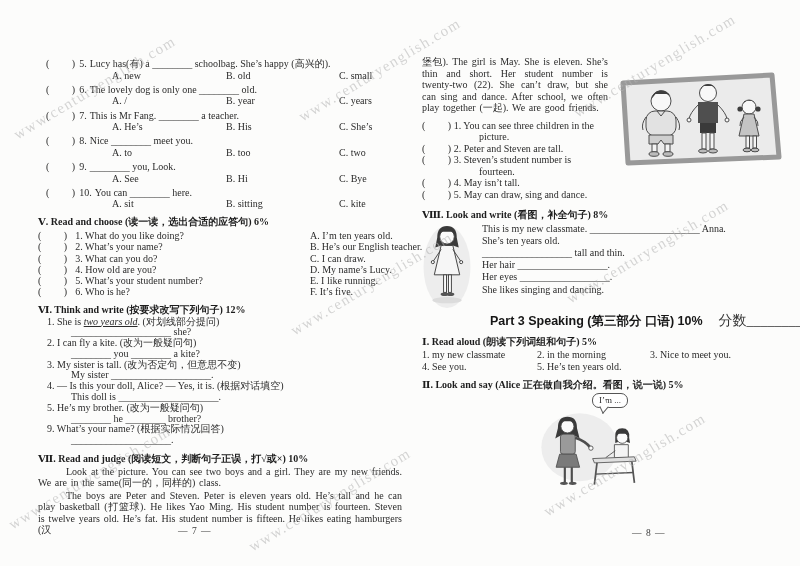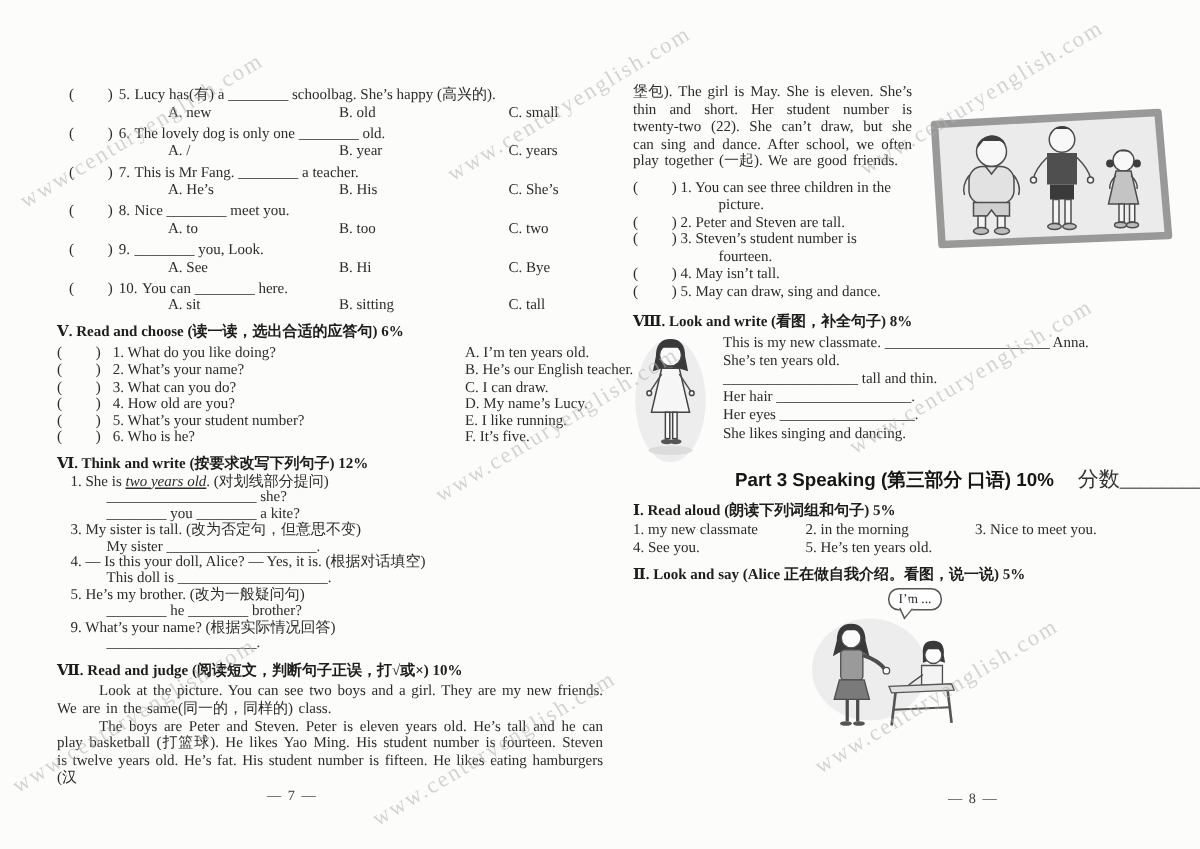--- a/index.html
+++ b/index.html
@@ -126,39 +126,40 @@
             <span class="oa">A. See</span>
             <span class="ob">B. Hi</span>
             <span class="oc">C. Bye</span>
           </div>
       </div>
       <div class="mcq-item">
         <div class="mcq-q"><span class="bk">(&nbsp;&nbsp;&nbsp;&nbsp;&nbsp;&nbsp;&nbsp;&nbsp;&nbsp;)</span><span class="qno">10.</span><span>You can ________ here.</span></div>
         <div class="mcq-opts">
             <span class="oa">A. sit</span>
             <span class="ob">B. sitting</span>
-            <span class="oc">C. tall</span>
+            <span class="oc">C. kite</span>
           </div>
       </div>
     </div>
 
     <div class="sec5">
       <div class="sec-title">Ⅴ. Read and choose (读一读，选出合适的应答句) 6%</div>
       <div class="s5-row"><span class="bk">(&nbsp;&nbsp;&nbsp;&nbsp;&nbsp;&nbsp;&nbsp;&nbsp;&nbsp;)</span><span class="s5-q">1. What do you like doing?</span><span class="s5-a">A. I’m ten years old.</span></div>
       <div class="s5-row"><span class="bk">(&nbsp;&nbsp;&nbsp;&nbsp;&nbsp;&nbsp;&nbsp;&nbsp;&nbsp;)</span><span class="s5-q">2. What’s your name?</span><span class="s5-a">B. He’s our English teacher.</span></div>
       <div class="s5-row"><span class="bk">(&nbsp;&nbsp;&nbsp;&nbsp;&nbsp;&nbsp;&nbsp;&nbsp;&nbsp;)</span><span class="s5-q">3. What can you do?</span><span class="s5-a">C. I can draw.</span></div>
       <div class="s5-row"><span class="bk">(&nbsp;&nbsp;&nbsp;&nbsp;&nbsp;&nbsp;&nbsp;&nbsp;&nbsp;)</span><span class="s5-q">4. How old are you?</span><span class="s5-a">D. My name’s Lucy.</span></div>
       <div class="s5-row"><span class="bk">(&nbsp;&nbsp;&nbsp;&nbsp;&nbsp;&nbsp;&nbsp;&nbsp;&nbsp;)</span><span class="s5-q">5. What’s your student number?</span><span class="s5-a">E. I like running.</span></div>
       <div class="s5-row"><span class="bk">(&nbsp;&nbsp;&nbsp;&nbsp;&nbsp;&nbsp;&nbsp;&nbsp;&nbsp;)</span><span class="s5-q">6. Who is he?</span><span class="s5-a">F. It’s five.</span></div>
     </div>
 
     <div class="sec6">
       <div class="sec-title">Ⅵ. Think and write (按要求改写下列句子) 12%</div>
       <div class="s6-l1"><span>1. She is </span><span class="ul">two years old</span><span>. (对划线部分提问)</span></div>
       <div class="s6-l2">____________________ she?</div>
+      <div class="s6-l1">2. I can fly a kite. (改为一般疑问句)</div>
       <div class="s6-l2">________ you ________ a kite?</div>
       <div class="s6-l1">3. My sister is tall. (改为否定句，但意思不变)</div>
       <div class="s6-l2">My sister ____________________.</div>
       <div class="s6-l1">4. — Is this your doll, Alice? — Yes, it is. (根据对话填空)</div>
       <div class="s6-l2">This doll is ____________________.</div>
       <div class="s6-l1">5. He’s my brother. (改为一般疑问句)</div>
       <div class="s6-l2">________ he ________ brother?</div>
       <div class="s6-l1">9. What’s your name? (根据实际情况回答)</div>
       <div class="s6-l2">____________________.</div>
     </div>

